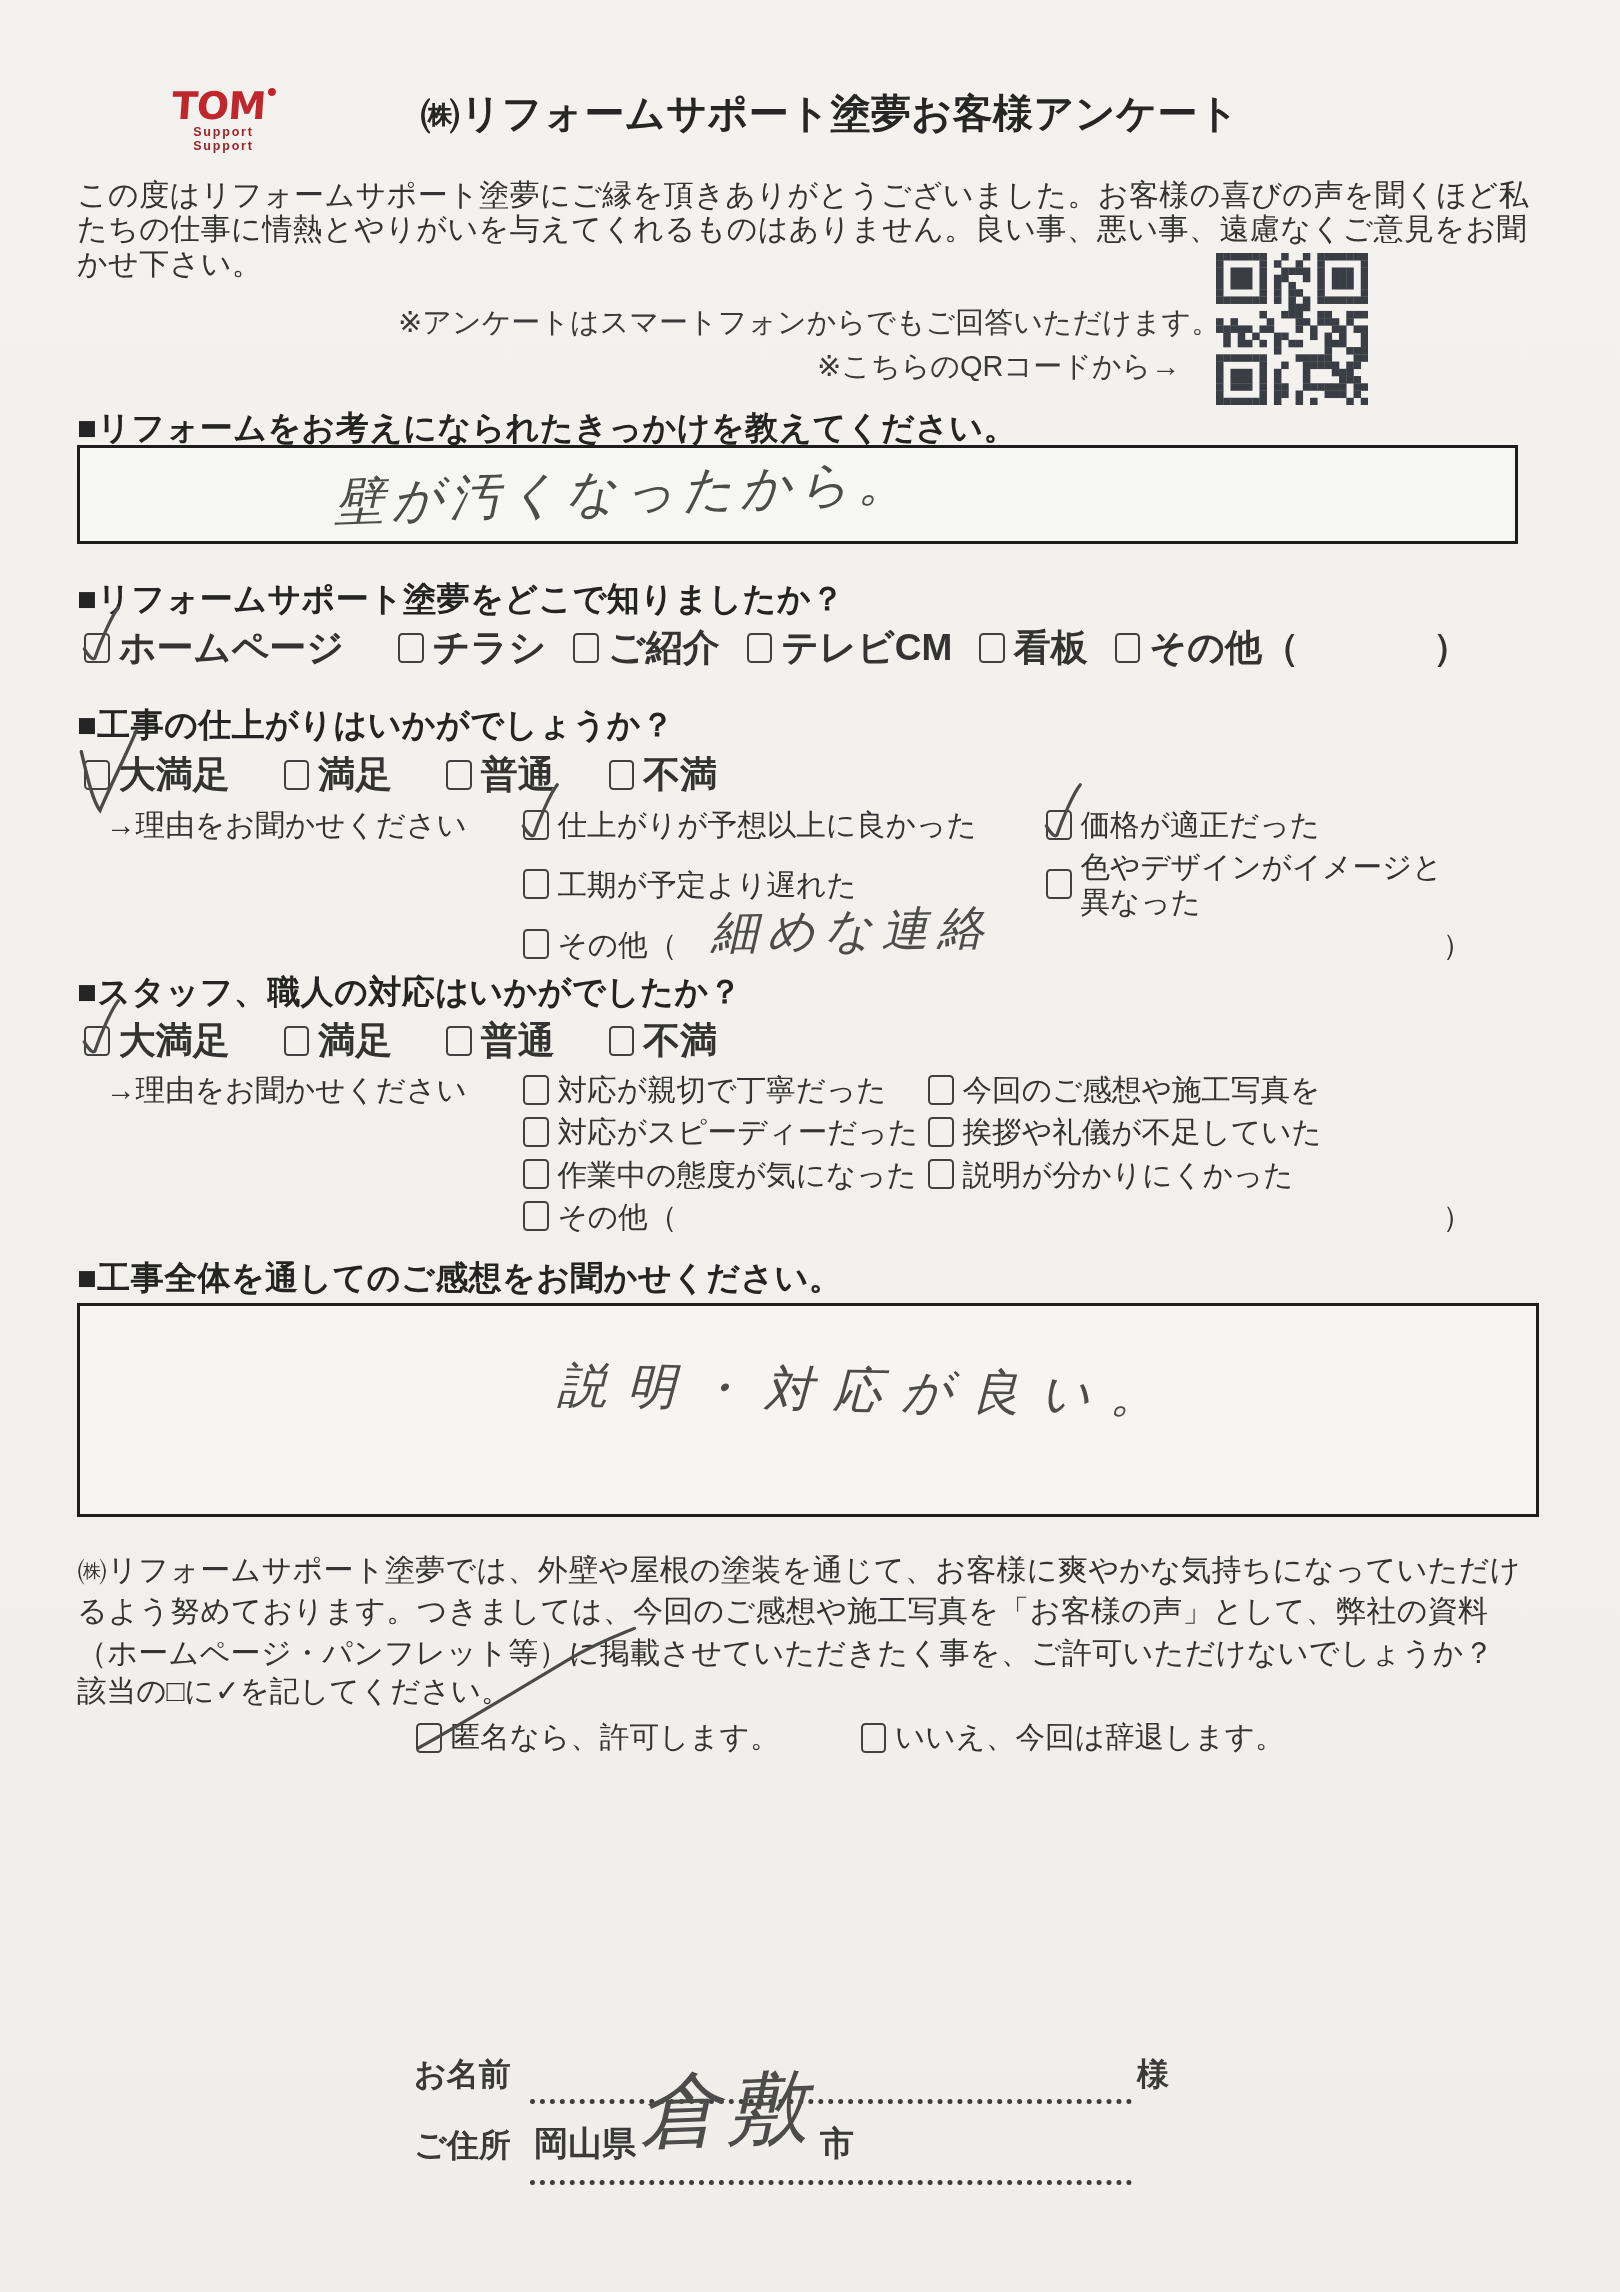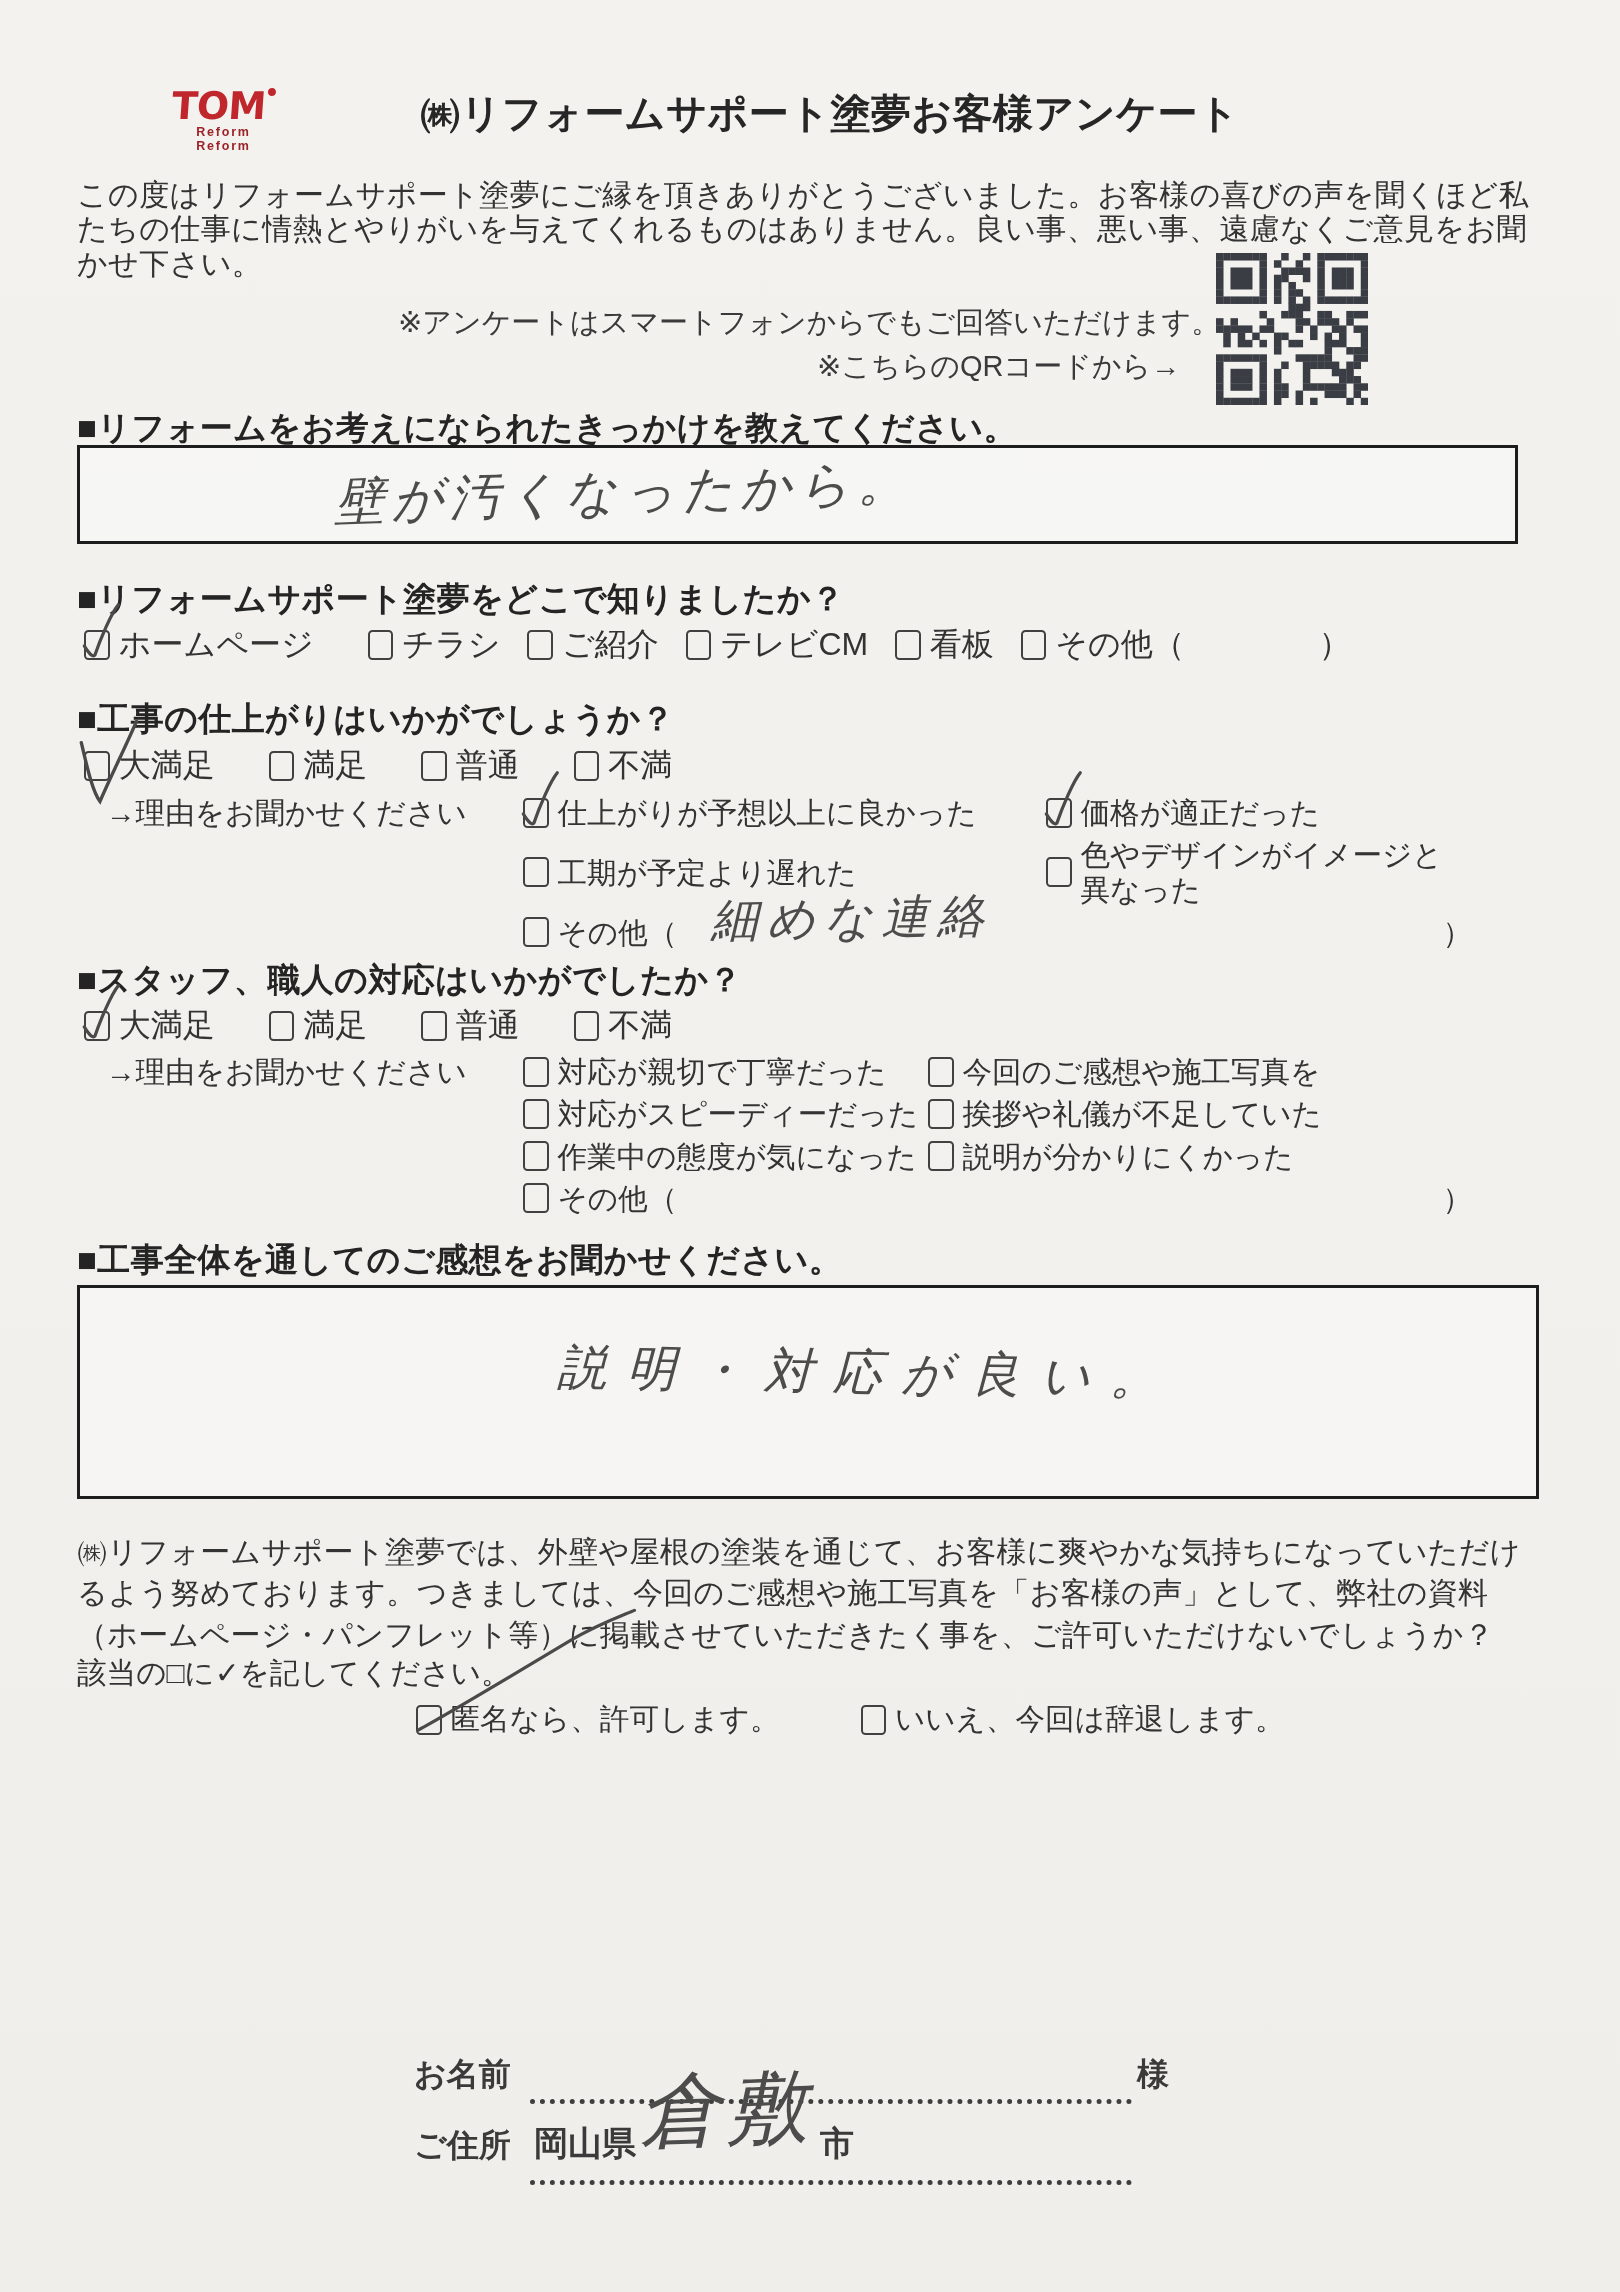--- a/index.html
+++ b/index.html
@@ -32,21 +32,21 @@
   .abox{border:3.6px solid #1d1d1d;position:relative;background:rgba(255,255,255,0.35);}
   .abox1{margin-top:0px;height:99px;margin-right:21.5px;box-sizing:border-box;}
   .abox5{margin-top:8px;height:214px;box-sizing:border-box;}
   
   .hw{font-family:"DejaVu Serif",serif;font-style:italic;color:#4c4c4c;white-space:nowrap;}
   .hw1{position:absolute;left:254px;top:10.7px;font-size:50px;letter-spacing:7.2px;transform:rotate(-2deg);}
   .hw5{position:absolute;left:478px;top:52px;font-size:49px;letter-spacing:19.7px;transform:rotate(1deg);}
   .hw-q3{position:absolute;left:188px;top:-14.3px;font-size:47px;letter-spacing:9px;transform:rotate(-1deg);}
   .hw-city{position:absolute;left:638px;top:2055px;font-size:82px;letter-spacing:5.4px;transform:rotate(-2deg);}
   
-  .optrow{display:flex;margin-left:7.2px;font-size:32px;color:#333;}
+  .optrow{display:flex;margin-left:7.2px;font-size:37px;color:#333;font-weight:bold;}
   .optrow.q2{margin-top:6.3px;gap:27px;}
   .optrow.sat{gap:54px;}
   .optrow.mt8{margin-top:7.2px;} .optrow.mt7{margin-top:6.3px;}
   .opt{display:inline-flex;align-items:center;}
   .cb{position:relative;display:inline-block;width:21.5px;height:26px;border:2.7px solid #414141;border-radius:4.5px;margin-right:9px;flex:none;}
   .cb .mark{position:absolute;overflow:visible;left:-8px;top:-29px;pointer-events:none;}
   .cb.cb-v .mark{left:-10.7px;top:-23px;}
   .cb.cb-big .mark{left:-9px;top:-102px;}
   .mr30{margin-right:27px;}
   .sp150{display:inline-block;width:134px;}
@@ -75,21 +75,21 @@
   .footer{position:absolute;left:410px;top:2205px;font-size:36px;font-weight:bold;color:#2b2b2b;letter-spacing:1.8px;}
 </style>
 </head>
 <body>
 
 <div class="page">
 
   <div class="header">
     <div class="logo">
       <div class="logo-text"><span>TOM</span><span class="logo-dot"></span></div>
-      <div class="logo-sub">Reform Reform</div>
+      <div class="logo-sub">Support Support</div>
     </div>
     <div class="title">㈱リフォームサポート塗夢お客様アンケート</div>
   </div>
 
   <div class="intro">この度はリフォームサポート塗夢にご縁を頂きありがとうございました。お客様の喜びの声を聞くほど私たちの仕事に情熱とやりがいを与えてくれるものはありません。良い事、悪い事、遠慮なくご意見をお聞かせ下さい。</div>
 
   <div class="qr-note1">※アンケートはスマートフォンからでもご回答いただけます。</div>
   <div class="qr-note2">※こちらのQRコードから→</div>
   <div class="qr"><svg width="152" height="152" viewBox="0 0 170 170" fill="#3a3d44">
         <rect x="0.0" y="0.0" width="8.4" height="8.4"></rect>

